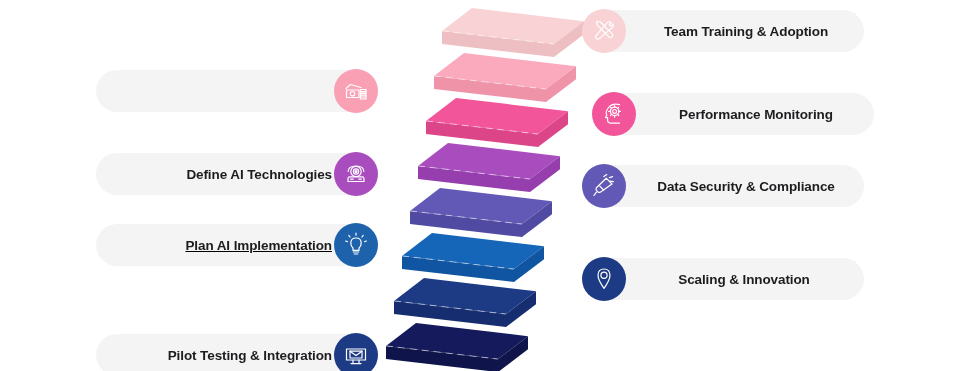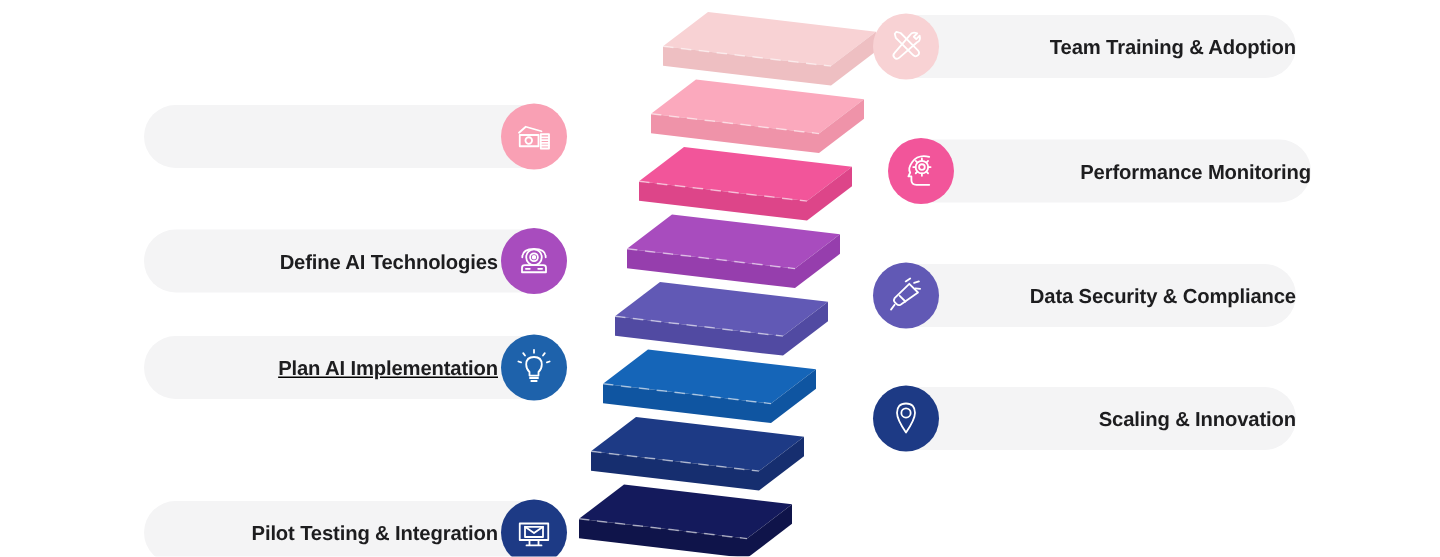--- a/index.html
+++ b/index.html
@@ -27,21 +27,21 @@
   }
   .pill.left {
     left: 96px;
     width: 280px;
     justify-content: flex-end;
     padding-right: 44px;
   }
   .pill.right {
     left: 584px;
     width: 280px;
-    justify-content: flex-end;
+    justify-content: center;
     padding-left: 44px;
   }
   .pill-label {
     font-size: 13.5px;
     font-weight: bold;
     color: #1d1d1f;
     letter-spacing: -0.1px;
     white-space: nowrap;
   }
 
@@ -191,21 +191,21 @@
       <path d="M19.5 4.6 Q12 2.8 8.2 8 Q5 12.4 6.8 15 L5.6 17.6 H7.6 V20 Q7.6 23.2 11 23.2 H19.5"></path>
       <circle cx="14.6" cy="11.4" r="4.2"></circle>
       <circle cx="14.6" cy="11.4" r="1.9"></circle>
       <path d="M14.6 7.2 V5.6 M14.6 15.6 V17.2 M10.4 11.4 H8.8 M18.8 11.4 H20.4
                M11.6 8.4 L10.5 7.3 M17.6 14.4 L18.7 15.5 M17.6 8.4 L18.7 7.3 M11.6 14.4 L10.5 15.5"></path>
     </svg>
   </span>
   <span class="pill-label">Performance Monitoring</span>
 </div>
 
-<div class="pill right" style="top: 176px;">
+<div class="pill right" style="top: 165px;">
   <span class="icon-circle" style="background: rgb(97, 89, 181);">
     <svg width="28" height="28" viewBox="0 0 28 28" fill="none" stroke="#ffffff" stroke-width="1.2" stroke-linecap="round" stroke-linejoin="round">
       <path d="M13.8 4.6 L16.8 2.6 M19.4 5.6 L22.6 4.6 M20.2 9.2 L23.4 9.6"></path>
       <path d="M16.2 6.2 L22 12 L10.6 20 Q9 21 7.8 19.8 L6.6 18.6 Q5.4 17.4 6.4 15.8 Z"></path>
       <path d="M9.8 14.2 L13.6 18"></path>
       <path d="M6.4 20.2 L4 23.4"></path>
     </svg>
   </span>
   <span class="pill-label">Data Security &amp; Compliance</span>
 </div>

